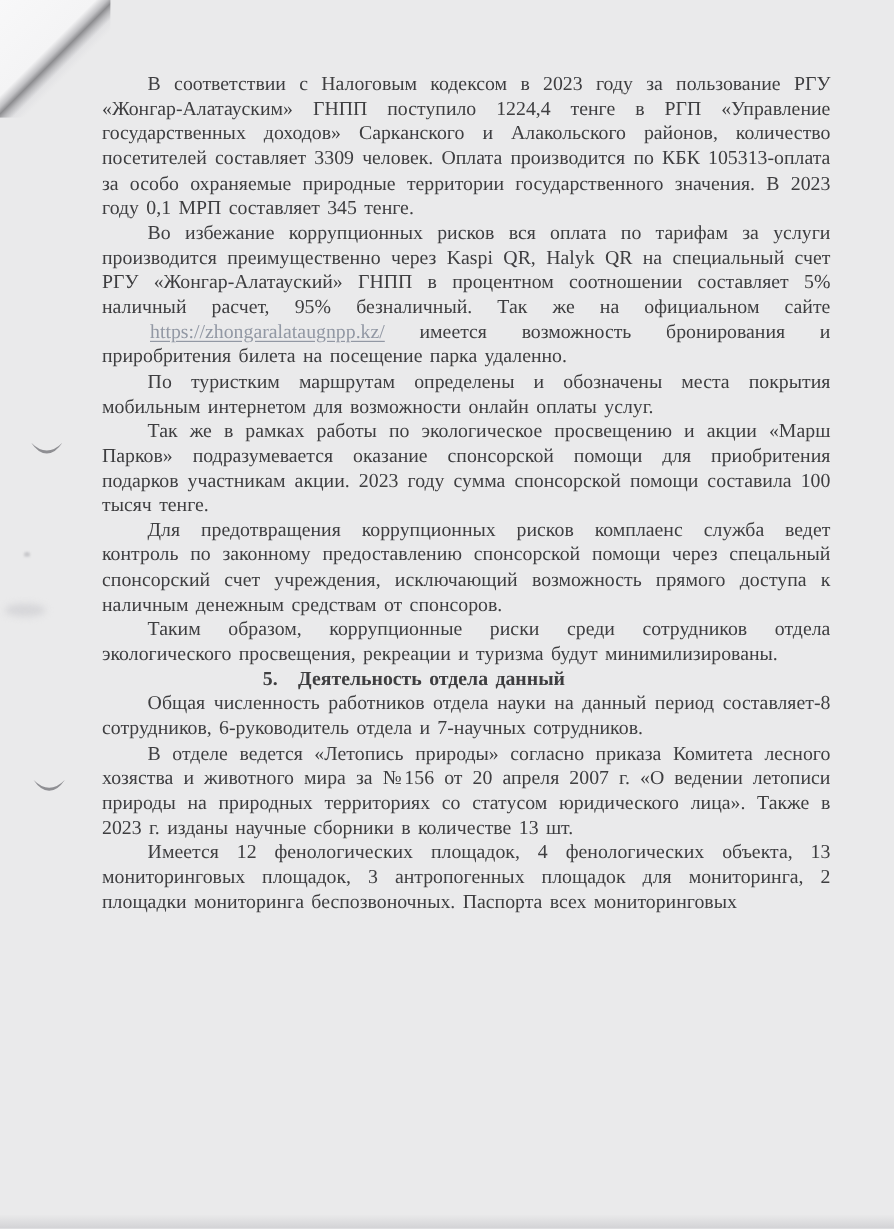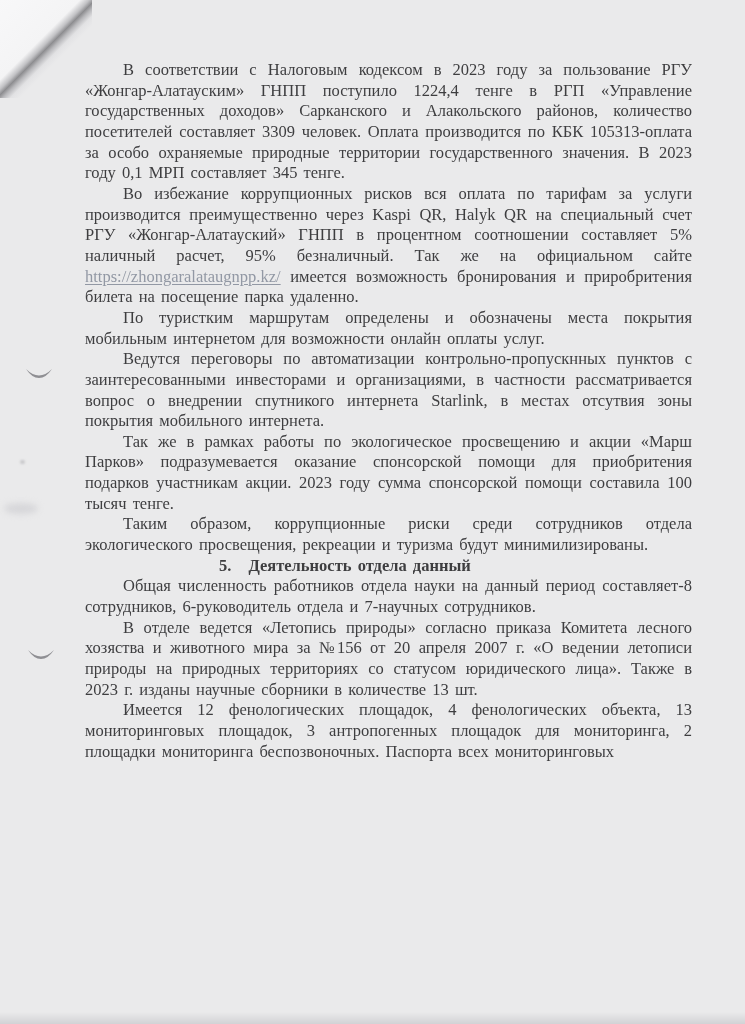--- a/index.html
+++ b/index.html
@@ -63,20 +63,21 @@
   }
   .content p {
     margin: 0;
     text-indent: 38px;
     word-spacing: 2px;
   }
   a.doc-link {
     color: #9298a4;
     text-decoration: underline;
     text-underline-offset: 2px;
+    margin-left: 40px;
   }
   .section-heading {
     margin: 16px 0 0 0;
     padding-left: 58px;
     font-weight: bold;
     text-align: left;
   }
   .section-heading .hnum {
     display: inline-block;
     margin-right: 17px;
@@ -102,25 +103,25 @@
   <div class="bottom-shadow"></div>
 
   <div class="content">
 
     <p>В соответствии с Налоговым кодексом в 2023 году за пользование РГУ «Жонгар-Алатауским» ГНПП поступило 1224,4 тенге в РГП «Управление государственных доходов» Сарканского и Алакольского районов, количество посетителей составляет 3309 человек. Оплата производится по КБК 105313-оплата за особо охраняемые природные территории государственного значения. В 2023 году 0,1 МРП составляет 345 тенге.</p>
 
     <p><span>Во избежание коррупционных рисков вся оплата по тарифам за услуги производится преимущественно через Kaspi QR, Halyk QR на специальный счет РГУ «Жонгар-Алатауский» ГНПП в процентном соотношении составляет 5% наличный расчет, 95% безналичный. Так же на официальном сайте </span><a class="doc-link" href="#">https://zhongaralataugnpp.kz/</a><span>  имеется возможность бронирования и приробритения билета на посещение парка удаленно.</span></p>
 
     <p>По туристким маршрутам определены и обозначены места покрытия мобильным интернетом для возможности онлайн оплаты услуг.</p>
 
-    <p>Ведутся переговоры по автоматизации контрольно-пропускнных пунктов с заинтересованными инвесторами и организациями, в частности рассматривается вопрос о внедрении спутникого интернета Starlink, в местах отсутвия зоны покрытия мобильного интернета.</p>
 
 
     <p>Так же в рамках работы по экологическое просвещению и акции «Марш Парков» подразумевается оказание спонсорской помощи для приобритения подарков участникам акции. 2023 году сумма спонсорской помощи составила 100 тысяч тенге.</p>
 
+    <p>Для предотвращения коррупционных рисков комплаенс служба ведет контроль по законному предоставлению спонсорской помощи через спецальный спонсорский счет учреждения, исключающий возможность прямого доступа к наличным денежным средствам от спонсоров.</p>
 
     <p>Таким образом, коррупционные риски среди сотрудников отдела экологического просвещения, рекреации и туризма будут минимилизированы.</p>
 
     <p class="section-heading"><span class="hnum">5.</span><span>Деятельность отдела данный</span></p>
 
     <p>Общая численность работников отдела науки на данный период составляет-8 сотрудников, 6-руководитель отдела и 7-научных сотрудников.</p>
 
     <p>В отделе ведется «Летопись природы»  согласно приказа Комитета лесного хозяства и животного мира за №156 от 20 апреля  2007 г. «О ведении летописи природы на природных территориях со статусом юридического лица». Также  в 2023 г. изданы научные сборники в количестве 13 шт.</p>
 
     <p>Имеется 12 фенологических площадок, 4 фенологических объекта, 13 мониторинговых площадок, 3 антропогенных площадок для мониторинга, 2 площадки мониторинга беспозвоночных. Паспорта всех мониторинговых</p>

